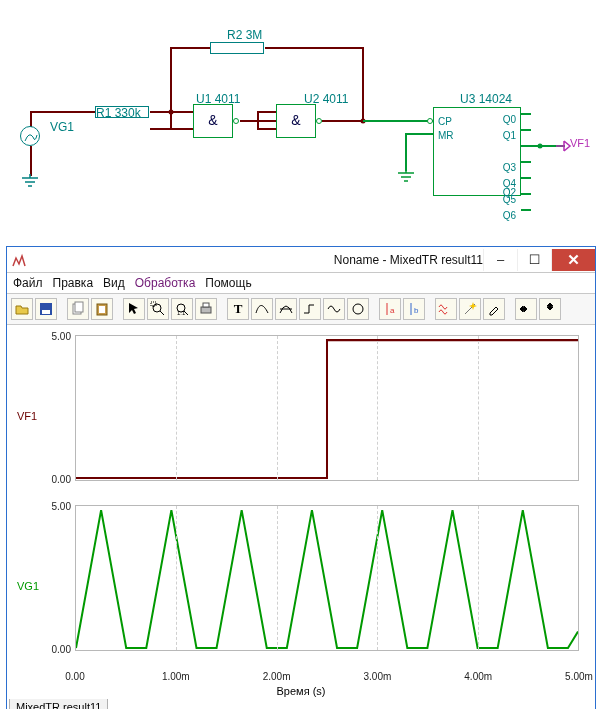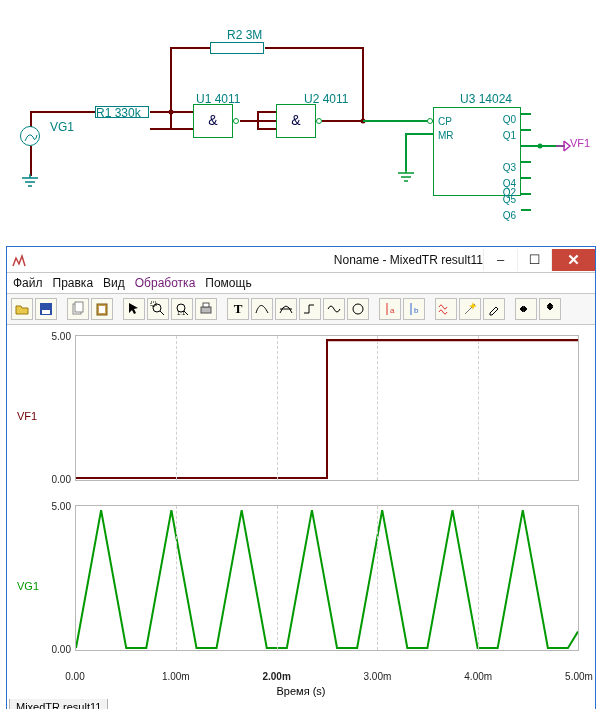--- a/index.html
+++ b/index.html
@@ -302,21 +302,21 @@
         <div class="grid-v" style="left:60%;"></div><div class="grid-v" style="left:80%;"></div>
         <svg width="100%" height="100%" viewBox="0 0 500 140" preserveAspectRatio="none">
           <path class="stroke-grn" d="M0 138 L25 4 L50 138 L70 138 L95 4 L120 138 L140 138 L165 4 L190 138 L210 138 L235 4 L260 138 L280 138 L305 4 L330 138 L350 138 L375 4 L400 138 L420 138 L445 4 L470 138 L490 138 L500 122"></path>
         </svg>
       </div>
     </div>
 
     <div class="xarea">
       <div class="xtk" style="left:60px;">0.00</div>
       <div class="xtk" style="left:calc(60px + (100% - 68px)*0.2);">1.00m</div>
-      <div class="xtk" style="left:calc(60px + (100% - 68px)*0.4);font-weight:bold;">2.00m</div>
+      <div class="xtk" style="left:calc(60px + (100% - 68px)*0.4);">2.00m</div>
       <div class="xtk" style="left:calc(60px + (100% - 68px)*0.6);">3.00m</div>
       <div class="xtk" style="left:calc(60px + (100% - 68px)*0.8);">4.00m</div>
       <div class="xtk" style="left:calc(60px + (100% - 68px)*1.0);">5.00m</div>
       <div class="xlab">Время (s)</div>
     </div>
   </div>
   <div class="tab">MixedTR result11</div>
 </div>
 
 </body></html>

